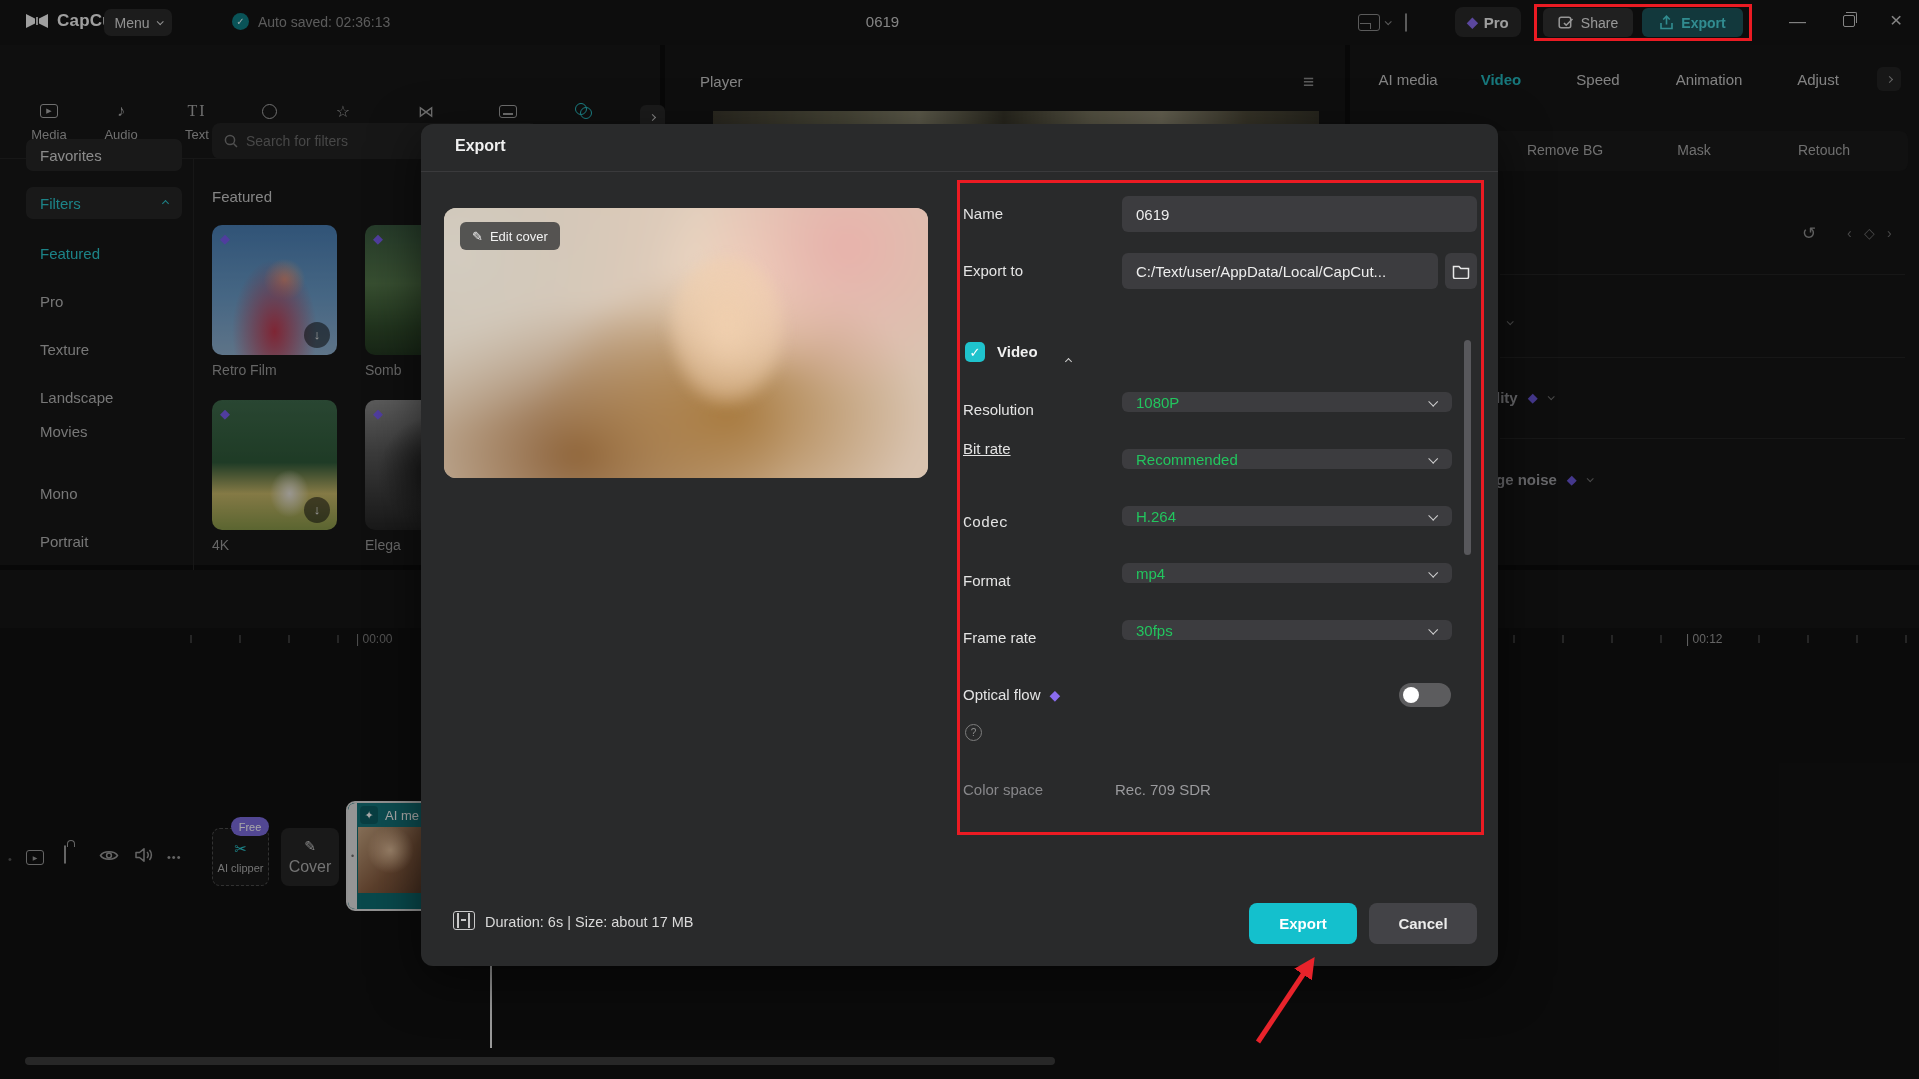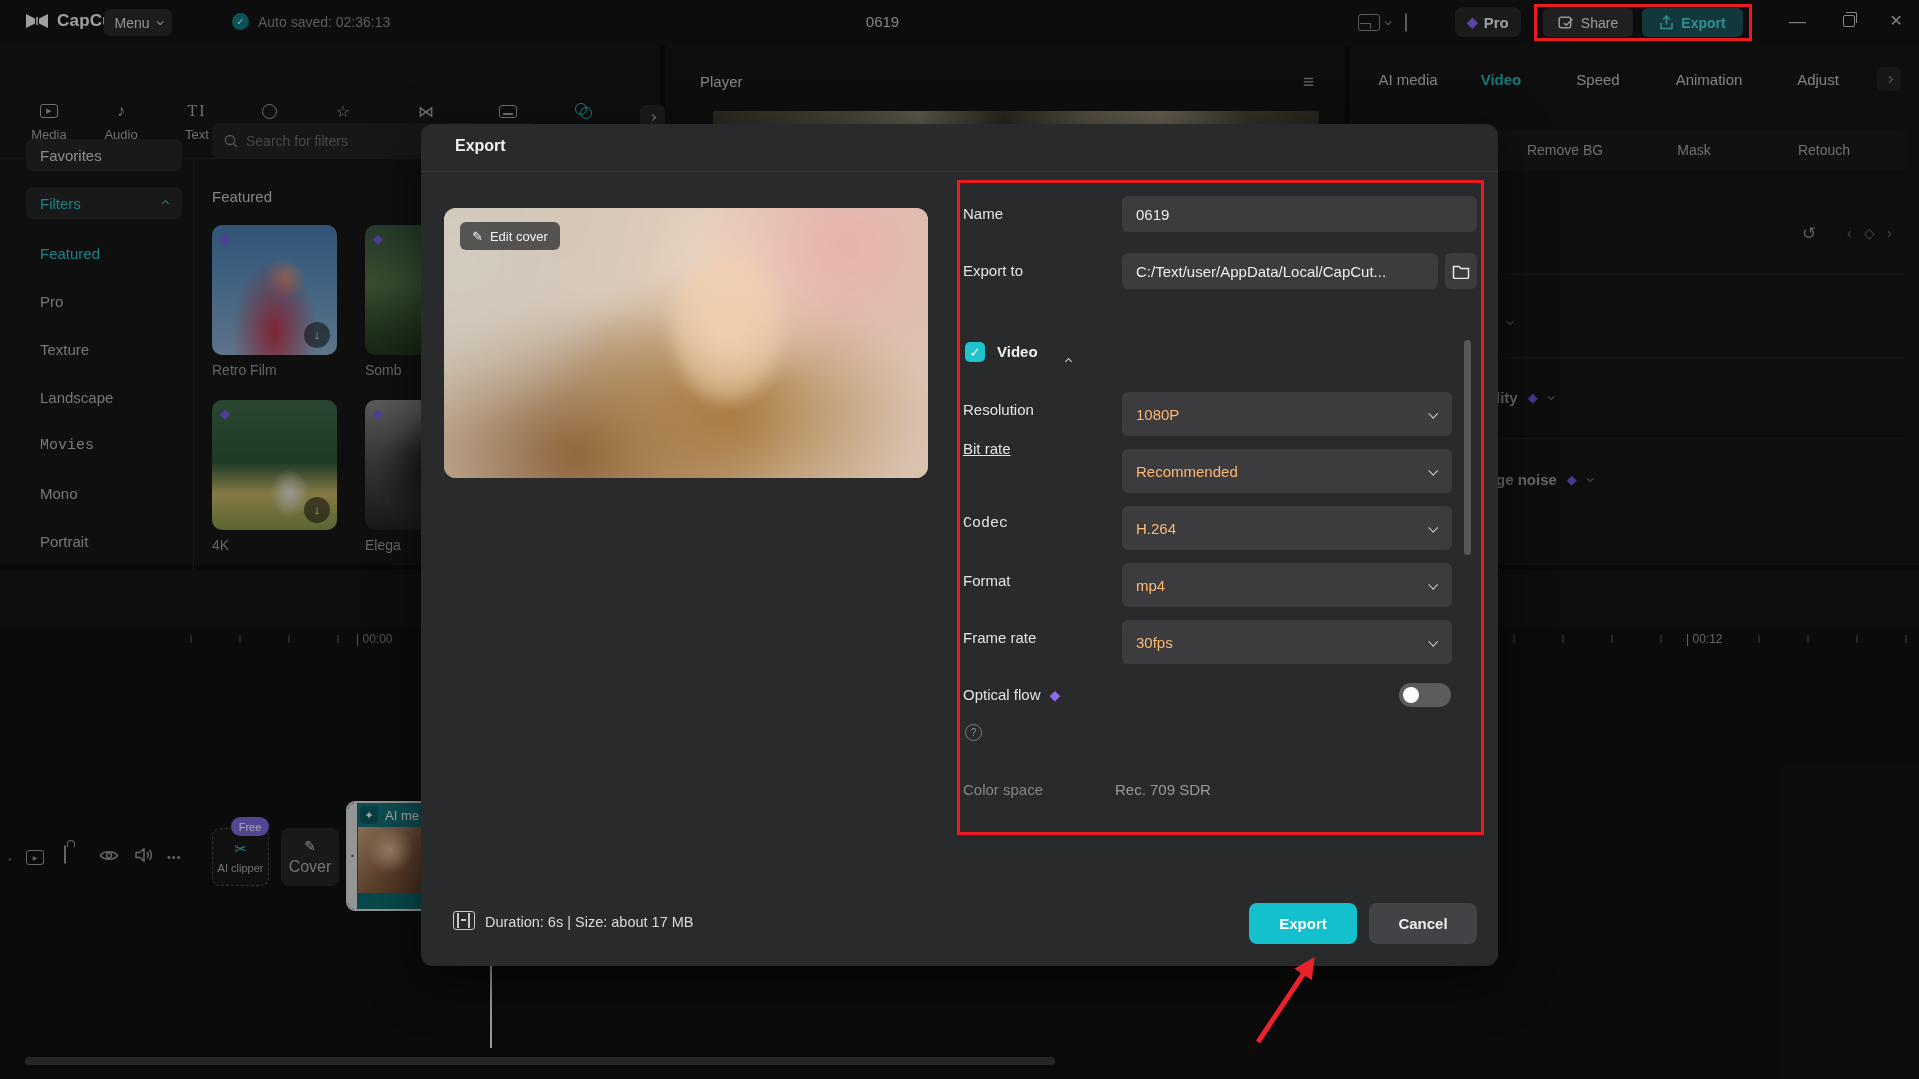--- a/index.html
+++ b/index.html
@@ -124,21 +124,21 @@
       radial-gradient(ellipse at 58% 72%, #a87a3e 0%, rgba(168,122,62,0) 45%),
       radial-gradient(ellipse at 30% 85%, #8a6038 0%, rgba(138,96,56,0) 40%),
       linear-gradient(100deg,#c9beae 0%, #e0cdbc 48%, #d8c2ae 100%); }
   .preview-face { position:absolute; left:46%; top:18%; width:120px; height:150px; border-radius:50%; background:radial-gradient(ellipse at 50% 45%, #f0cfae 0%, rgba(240,207,174,.55) 55%, rgba(240,207,174,0) 75%); filter:blur(6px); }
   .edit-cover { position:absolute; left:16px; top:14px; height:28px; padding:0 12px; background:rgba(52,54,55,.8); border-radius:6px; display:flex; align-items:center; gap:7px; color:#f2f2f2; font-size:13px; z-index:2; }
   .fld-label { position:absolute; left:542px; font-size:15px; color:#e4e4e4; }
   .fld-input { position:absolute; left:701px; height:36px; background:#3c3c3f; border-radius:6px; display:flex; align-items:center; padding:0 14px; color:#ededed; font-size:15px; white-space:nowrap; overflow:hidden; }
   .folder-btn { position:absolute; left:1024px; top:129px; width:32px; height:36px; background:#3c3c3f; border-radius:6px; display:flex; align-items:center; justify-content:center; }
   .checkbox { position:absolute; left:544px; top:218px; width:20px; height:20px; border-radius:5px; background:#1fc3cd; color:#fff; font-size:13px; display:flex; align-items:center; justify-content:center; }
   .video-lbl { position:absolute; left:576px; top:219px; font-size:15px; font-weight:700; color:#f0f0f0; }
-  .dd { position:absolute; left:701px; width:330px; height:44px; background:#3c3c3f; border-radius:6px; display:flex; align-items:center; padding:0 14px; color:#fdba74; font-size:15px; }
+  .dd { position:absolute; left:701px; width:330px; height:20px; background:#3c3c3f; border-radius:6px; display:flex; align-items:center; padding:0 14px; color:#22c55e; font-size:15px; }
   .dd .chev { position:absolute; right:16px; color:#cfcfcf; }
   .dlg-scroll { position:absolute; left:1043px; top:216px; width:7px; height:215px; background:#58585c; border-radius:4px; }
   .toggle { position:absolute; left:978px; top:559px; width:52px; height:24px; border-radius:12px; background:#5c5c5e; }
   .toggle .knob { position:absolute; left:4px; top:4px; width:16px; height:16px; border-radius:50%; background:#fff; }
   .q-circle { position:absolute; left:544px; top:600px; width:17px; height:17px; border:1.4px solid #7d7d7d; border-radius:50%; color:#8d8d8d; font-size:10px; display:flex; align-items:center; justify-content:center; }
   .dim-lbl { color:#87878a !important; }
   .cs-value { position:absolute; left:694px; top:657px; font-size:15px; color:#9a9a9d; }
   .film-ic { position:absolute; left:32px; top:787px; width:22px; height:19px; border:1.7px solid #c9c9c9; border-radius:3px; }
   .film-ic::before { content:""; position:absolute; left:3px; top:1px; bottom:1px; width:1.7px; background:#c9c9c9; box-shadow:11px 0 0 #c9c9c9; }
   .film-ic::after { content:""; position:absolute; left:6.5px; top:7px; width:5px; height:1.7px; background:#c9c9c9; }
@@ -255,21 +255,21 @@
         <span>Favorites</span>
       </div>
     <div class="side-btn" style="top:142px;justify-content:space-between;">
       <span class="teal">Filters</span>
       <span class="chev up sm teal"></span>
     </div>
     <div class="side-link teal" style="top:200px;"><span>Featured</span></div>
     <div class="side-link" style="top:248px;"><span>Pro</span></div>
     <div class="side-link" style="top:296px;"><span>Texture</span></div>
     <div class="side-link" style="top:344px;"><span>Landscape</span></div>
-    <div class="side-link" style="top:392px;font-family:Liberation Mono, monospace;"><span>Movies</span></div>
+    <div class="side-link" style="top:378px;"><span>Movies</span></div>
     <div class="side-link" style="top:440px;"><span>Mono</span></div>
     <div class="side-link" style="top:488px;"><span>Portrait</span></div>
 
     <div class="search-box" style="top:78px;">
       <svg class="icon" width="14" height="14" viewBox="0 0 14 14">
           <circle cx="6" cy="6" r="4.6" fill="none" stroke="#7a7a7a" stroke-width="1.5"></circle>
           <path d="M9.5 9.5 L13 13" stroke="#7a7a7a" stroke-width="1.5"></path>
         </svg>
       <input placeholder="Search for filters" style="">
     </div>

